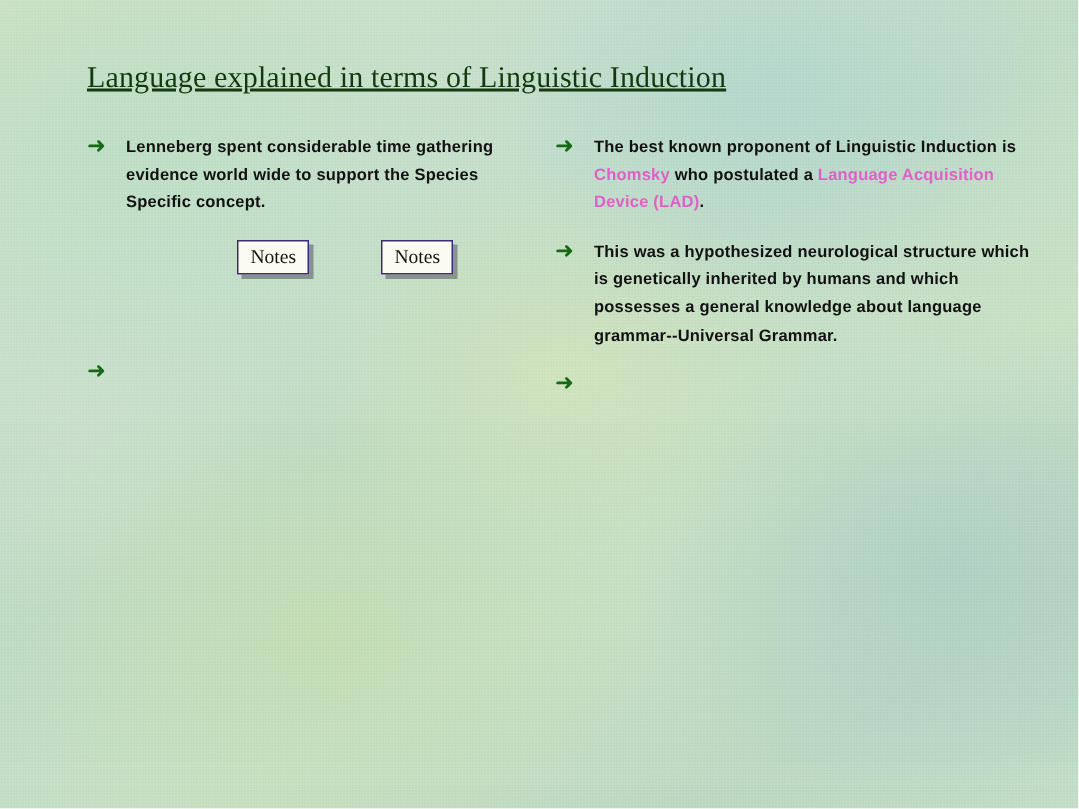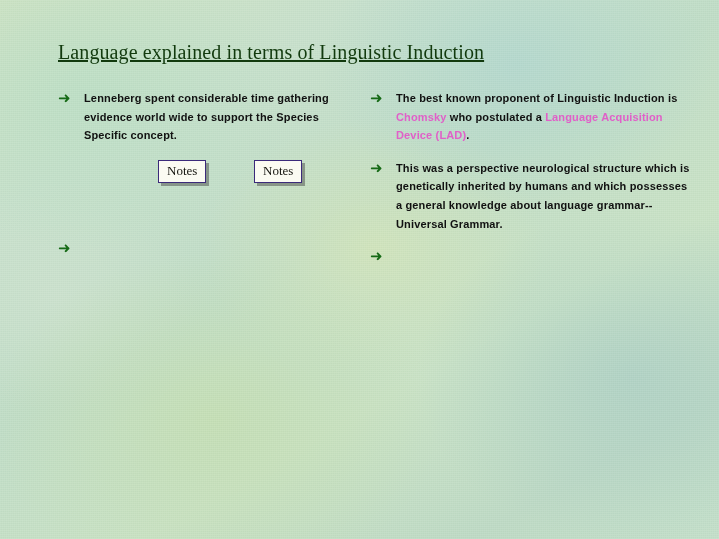--- a/index.html
+++ b/index.html
@@ -139,21 +139,21 @@
 
     <div class="bullet-row">
       <span class="marker">➜</span>
       <span class="para">The best known proponent of Linguistic Induction is <span class="pink">Chomsky</span> who postulated a <span class="pink">Language Acquisition Device (LAD)</span>.</span>
     </div>
 
     <div class="spacer-sm"></div>
 
     <div class="bullet-row">
       <span class="marker">➜</span>
-      <span class="para">This was a perspective neurological structure which is genetically inherited by humans and which possesses a general knowledge about language grammar--Universal Grammar.</span>
+      <span class="para">This was a hypothesized neurological structure which is genetically inherited by humans and which possesses a general knowledge about language grammar--Universal Grammar.</span>
     </div>
 
     <div class="spacer-sm"></div>
 
     <div class="bullet-row">
       <span class="marker">➜</span>
     </div>
 
   </div>
 </div>

